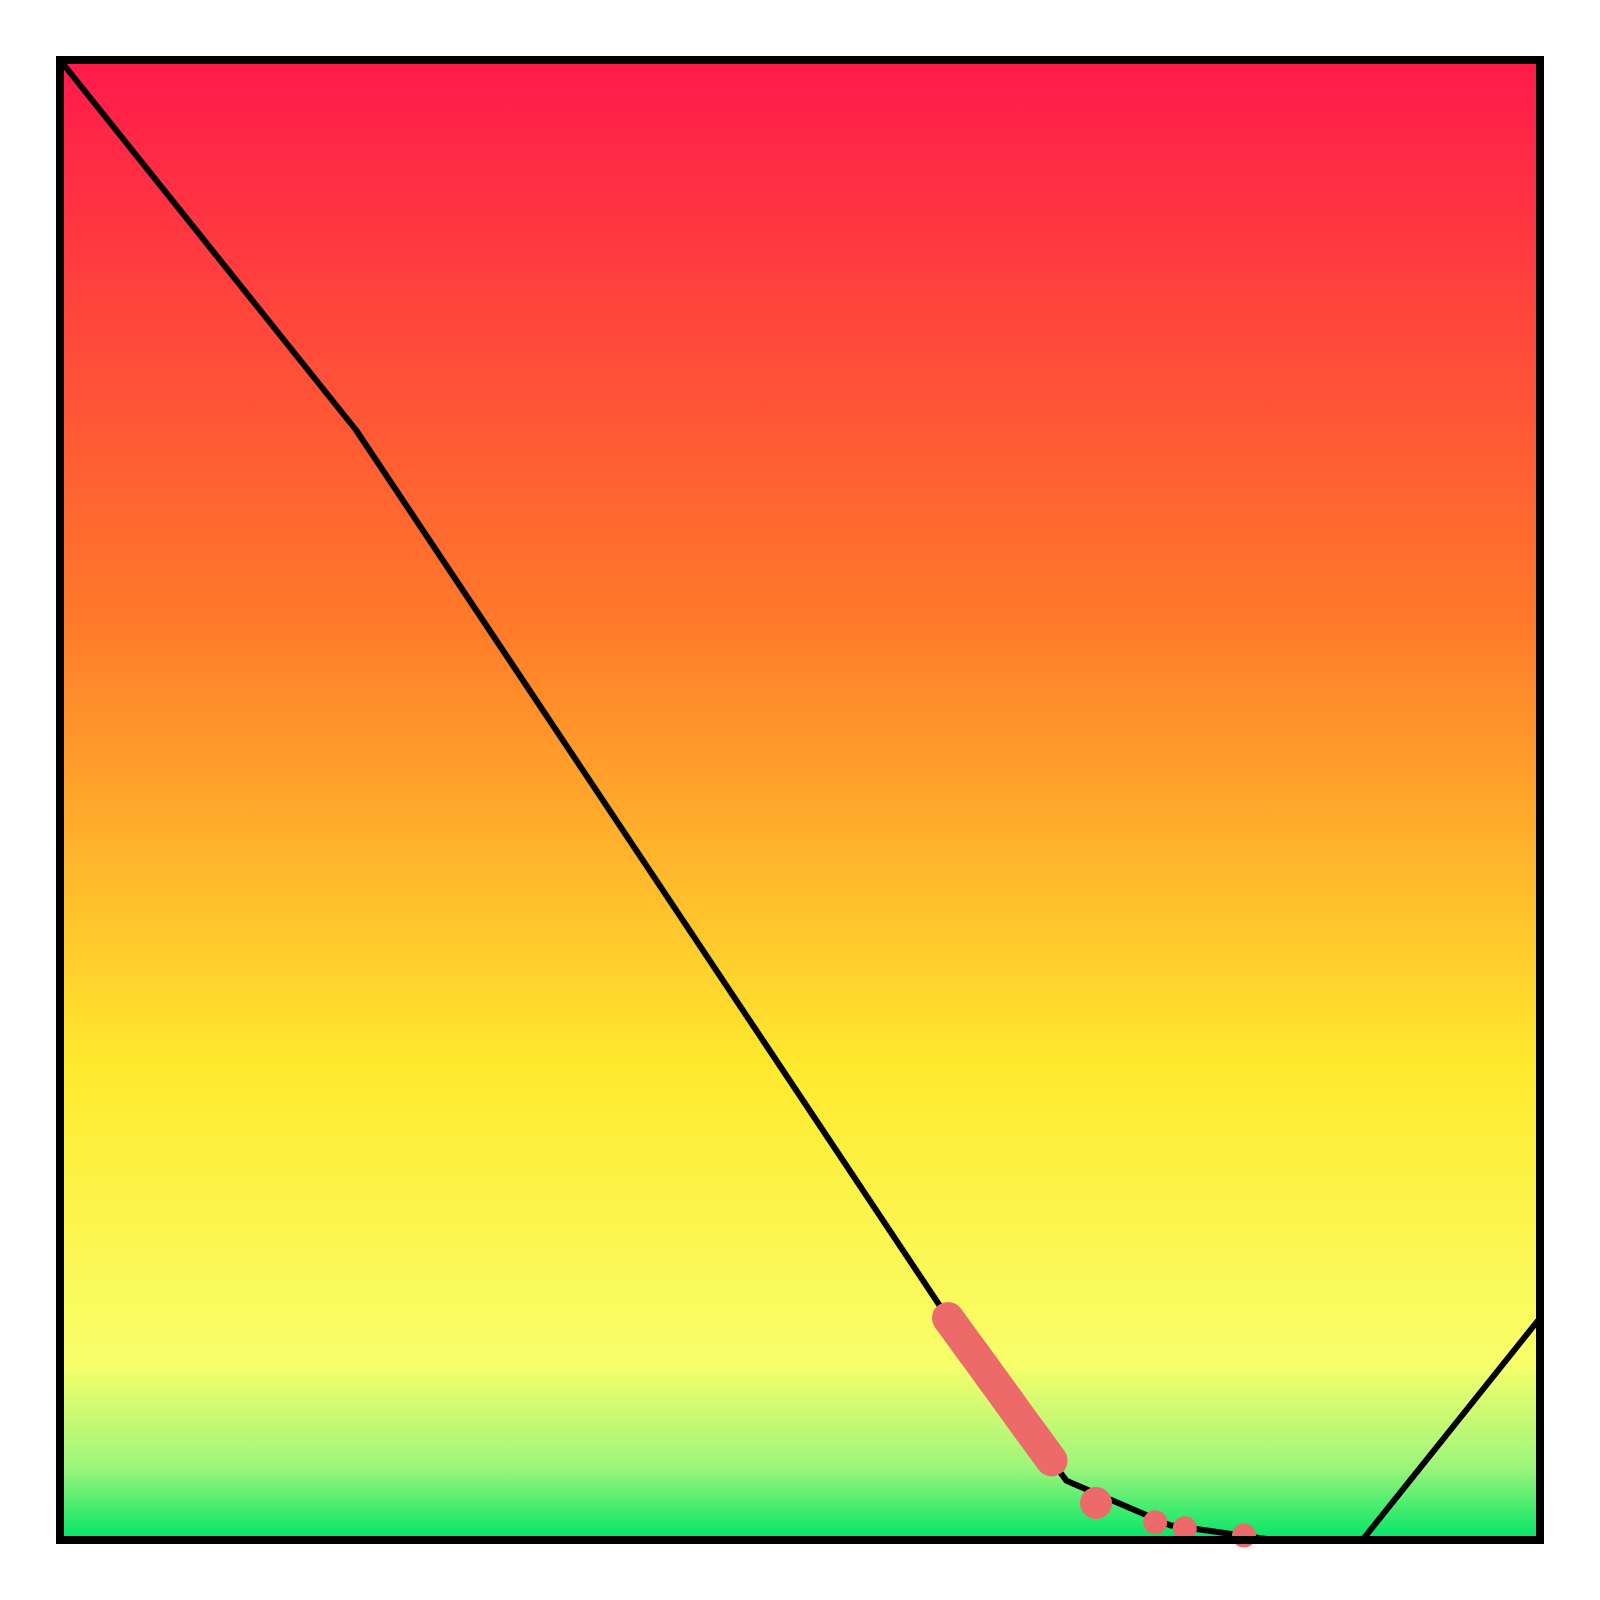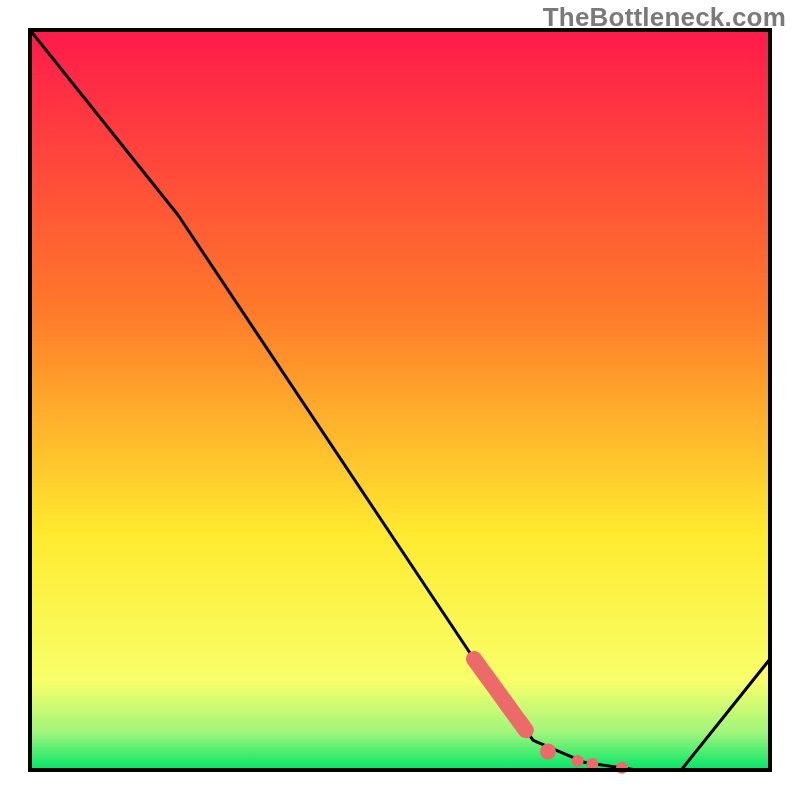--- a/index.html
+++ b/index.html
@@ -27,21 +27,20 @@
     z-index: 10;
   }
   svg {
     display: block;
   }
 </style>
 </head>
 <body>
 
 <div class="chart-container">
-  <div class="watermark">TheBottleneck.com</div>
 
   <svg width="800" height="800" viewBox="0 0 800 800">
     <defs>
       <linearGradient id="bg-grad" x1="0" y1="0" x2="0" y2="1">
         <stop id="g0" offset="0%" stop-color="#ff1a4b"></stop>
         <stop id="g1" offset="38%" stop-color="#ff7a2a"></stop>
         <stop id="g2" offset="68%" stop-color="#ffea2e"></stop>
         <stop id="g3" offset="88%" stop-color="#f8ff6a"></stop>
         <stop id="g4" offset="95%" stop-color="#9ff57b"></stop>
         <stop id="g5" offset="100%" stop-color="#00e667"></stop>

